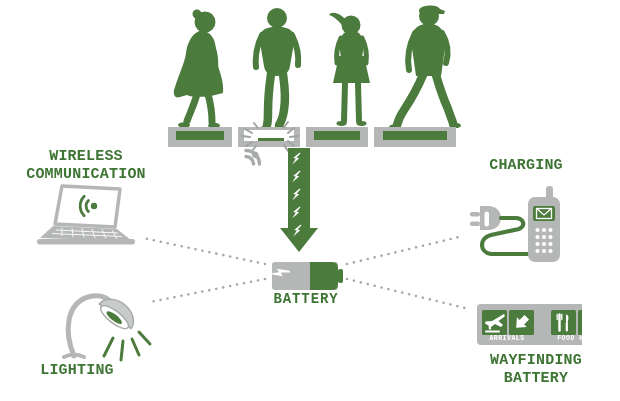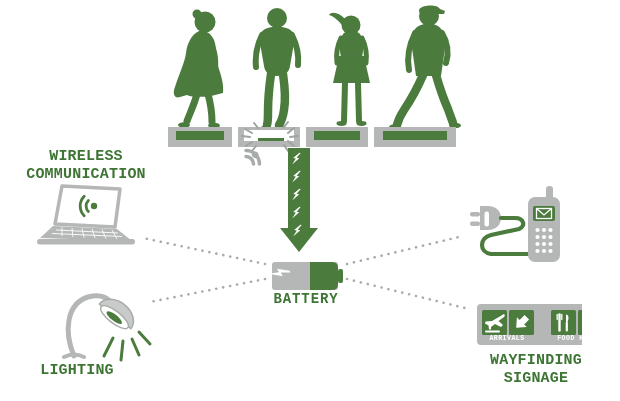--- a/index.html
+++ b/index.html
@@ -235,19 +235,20 @@
       <path d="M557.2,314.5 V319.5 M561.8,314.5 V319.5" stroke="#ffffff" stroke-width="1.3" stroke-linecap="round"></path>
       <path d="M566,314.5 C568.8,314.5 569.2,319 567.5,322 L567.5,323 L566,323 Z" fill="#ffffff"></path>
       <path d="M566.8,323 V330.5" stroke="#ffffff" stroke-width="2.2" stroke-linecap="round"></path>
     </g>
 
     <use href="#block-arrow" transform="translate(590.5,322.5)" fill="#ffffff"></use>
   </g>
 </svg>
 
   <div class="label" id="wireless-label">WIRELESS COMMUNICATION</div>
+  <div class="label" id="charging-label">CHARGING</div>
   <div class="label" id="lighting-label">LIGHTING</div>
-  <div class="label" id="wayfinding-label">WAYFINDING SIGNAGE</div>
+  <div class="label" id="wayfinding-label">WAYFINDING BATTERY</div>
   <div class="label small" id="battery-label">BATTERY</div>
   <div class="sign-label" id="arrivals-label">ARRIVALS</div>
   <div class="sign-label" id="foodhall-label">FOOD HALL</div>
 
 </div>
 
 </body></html>

